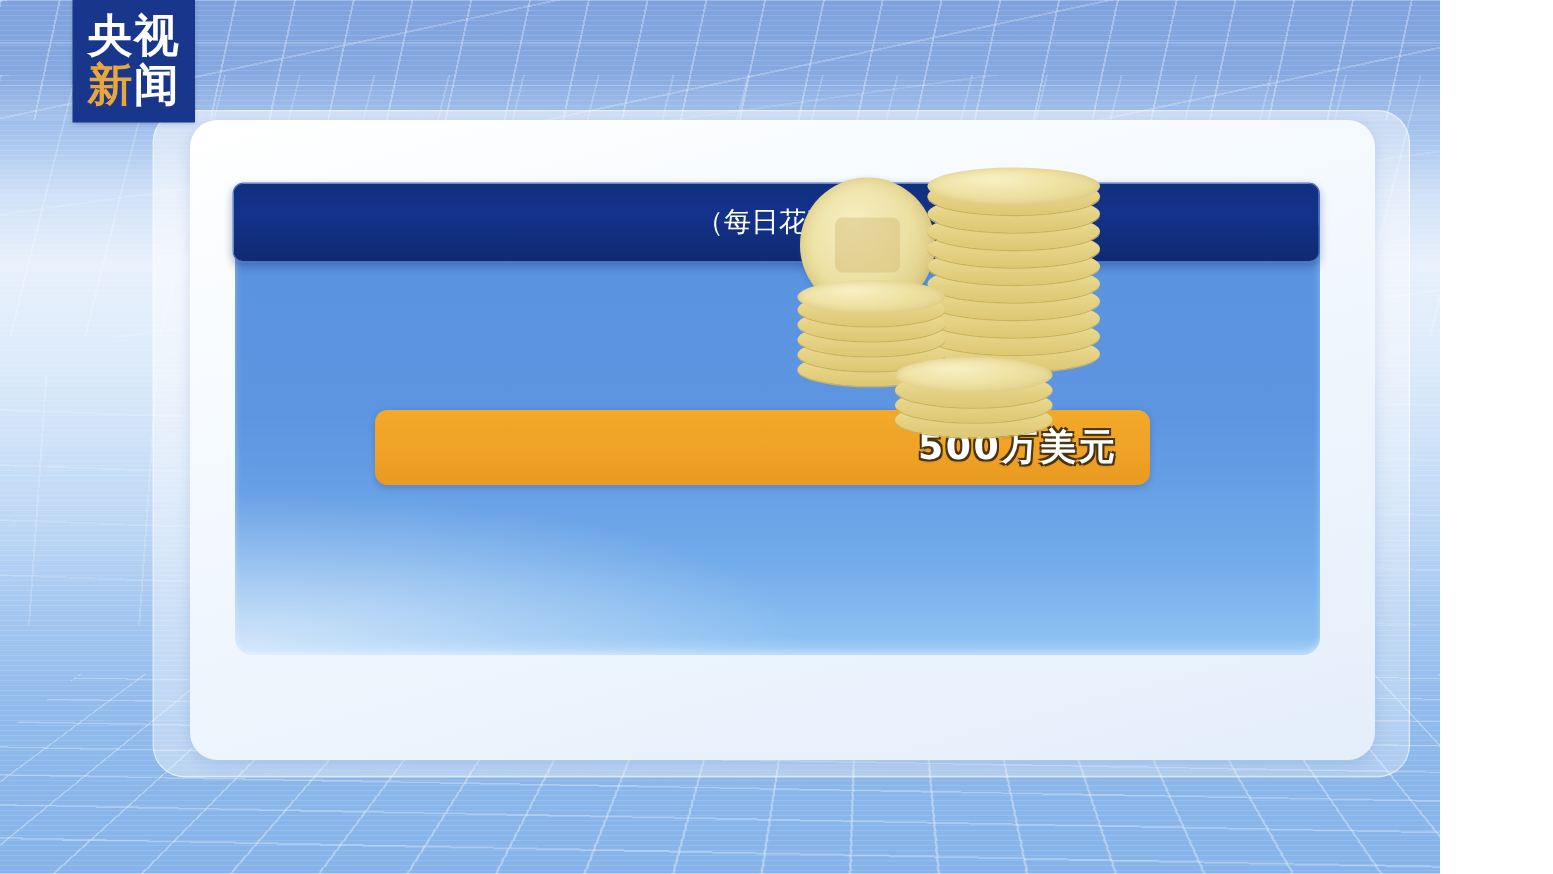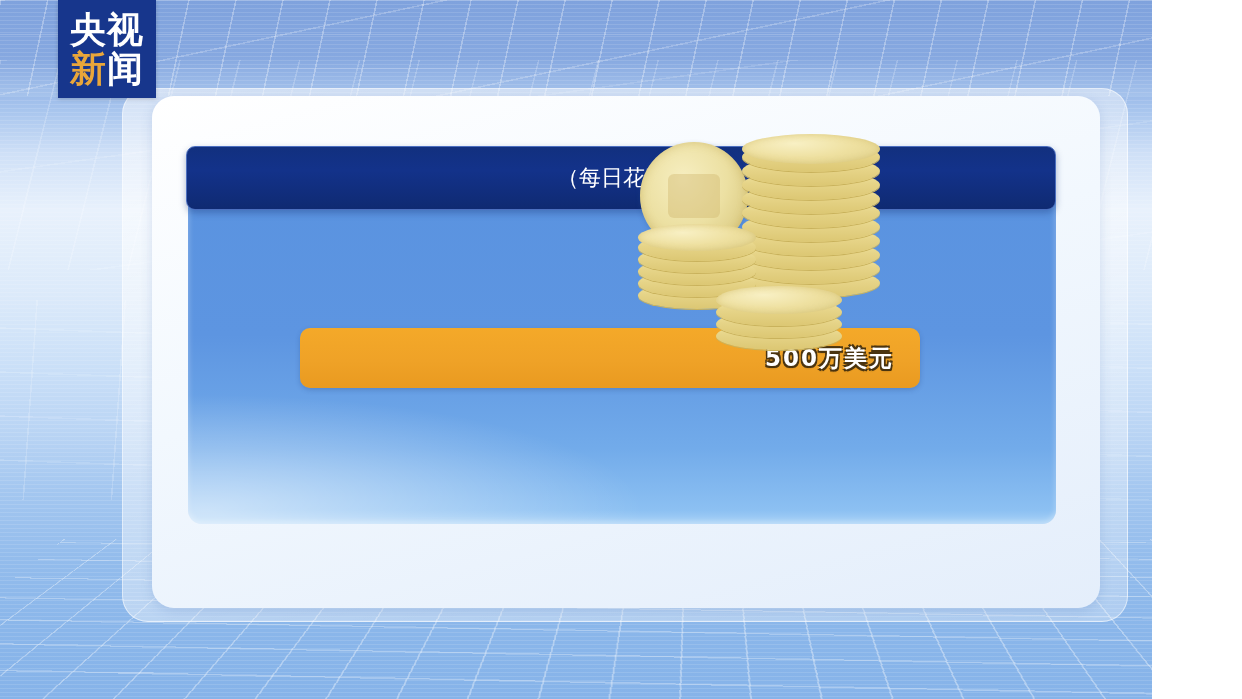--- a/index.html
+++ b/index.html
@@ -170,21 +170,21 @@
     border-radius: 10px;
     background: linear-gradient(180deg, #f4a929 0%, #efa227 55%, #e99a20 100%);
     box-shadow: 0 2px 5px rgba(30,60,120,0.25);
     display: flex; align-items: center; justify-content: flex-end;
     padding-right: 26px;
   }
   .amount-text {
     color: #ffffff;
     font-family: "DejaVu Sans", "Liberation Sans", sans-serif;
     font-weight: 700;
-    font-size: 23px;
+    font-size: 29px;
     letter-spacing: 2px;
     text-shadow:
       -1.6px -1.6px 0 #4a3410, 1.6px -1.6px 0 #4a3410,
       -1.6px  1.6px 0 #4a3410, 1.6px  1.6px 0 #4a3410,
        0 2px 2px rgba(60,40,10,0.45);
   }
 
   .label-pill {
     position: absolute; top: 0; left: 112px;
     width: 388px; height: 60px;

